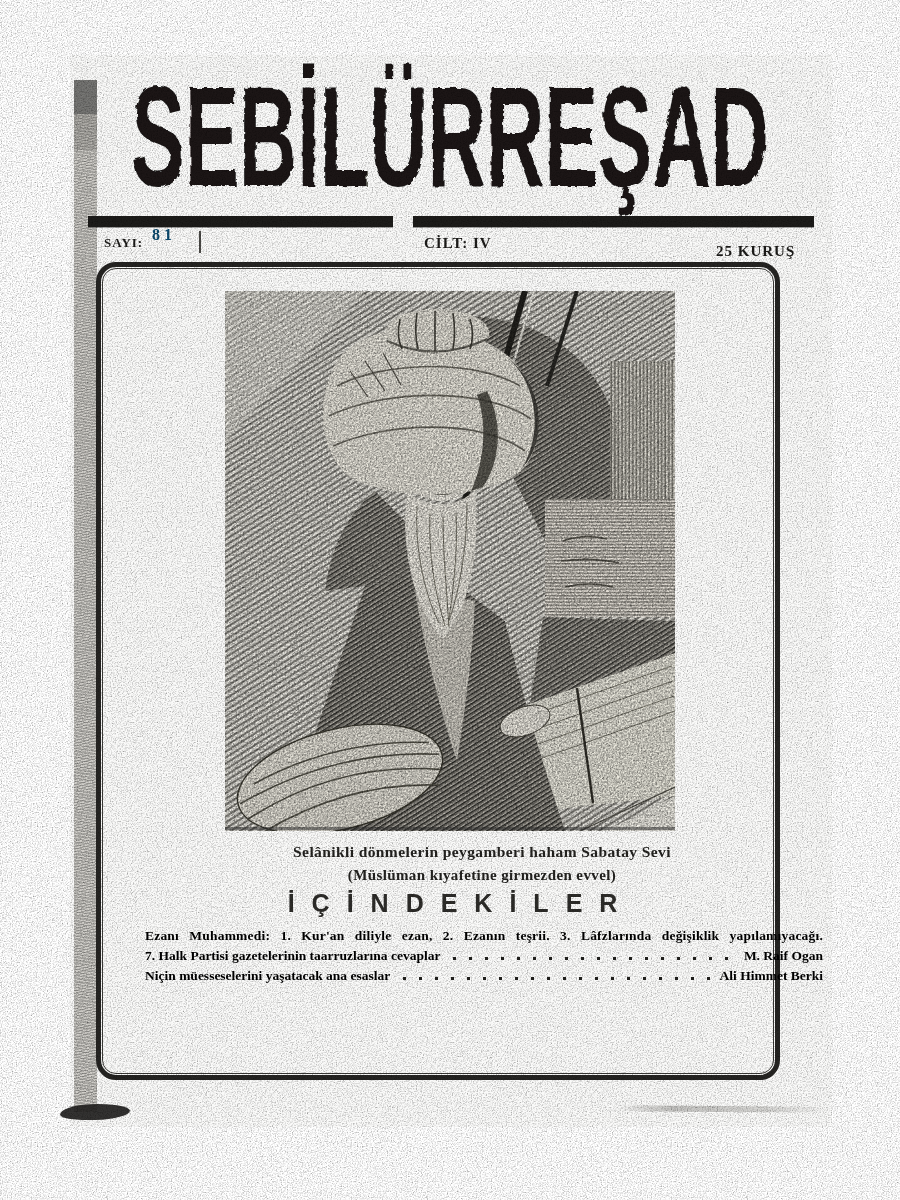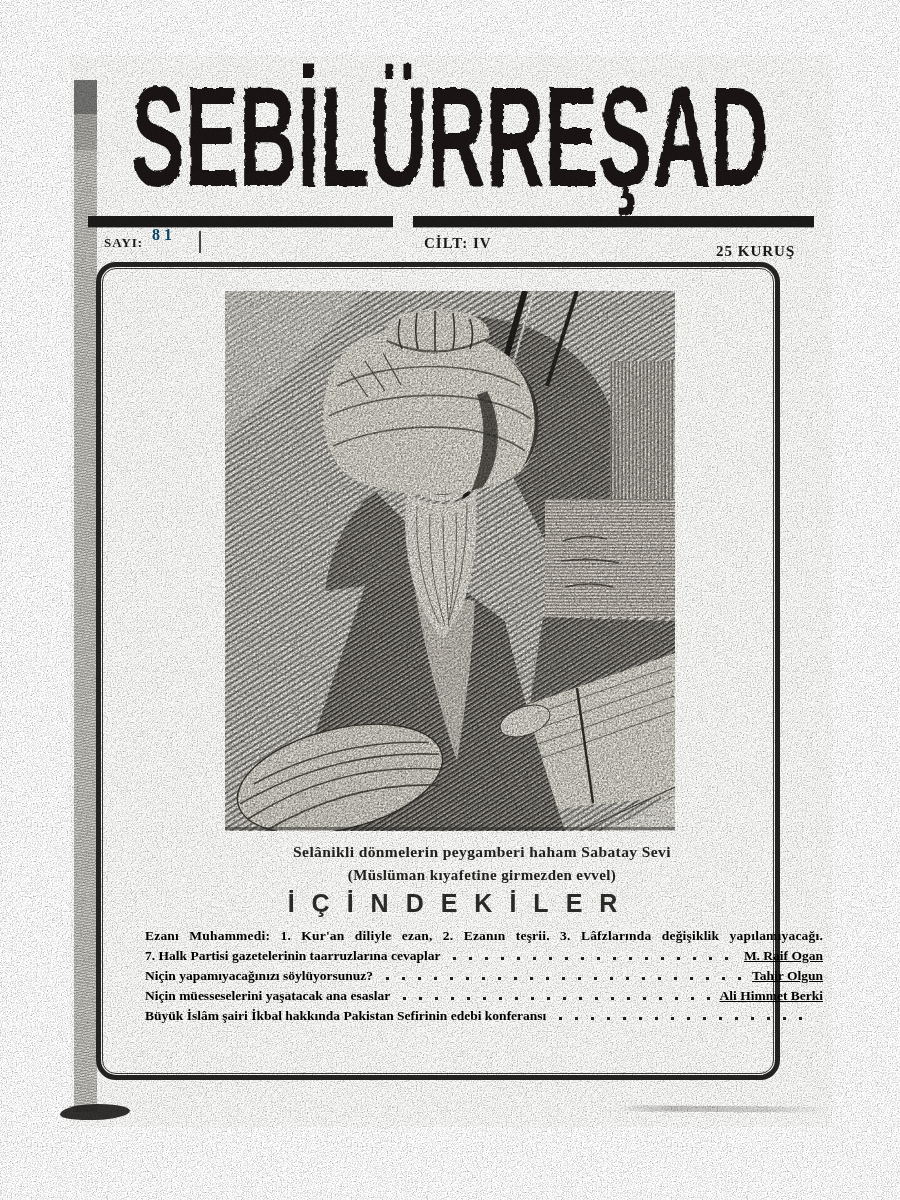--- a/index.html
+++ b/index.html
@@ -69,21 +69,21 @@
   
   .toc{left:112px;top:929px;width:678px;font-weight:bold;font-size:13.5px;color:#000000;margin-left:33px;}
   .toc-row{display:flex;align-items:baseline;line-height:14px;margin-bottom:6px;}
   .toc-row.justified{display:block;text-align:justify;text-align-last:justify;letter-spacing:.2px;}
   .toc-text{white-space:nowrap;}
   .toc-leader{
     flex:1 1 auto;align-self:flex-end;height:5px;margin:0 10px 2px 12px;
     background-image:radial-gradient(circle at 2.5px 2.5px, #23221f 1.5px, rgba(0,0,0,0) 1.9px);
     background-size:16px 5px;background-repeat:repeat-x;background-position:left bottom;
   }
-  .toc-author{white-space:nowrap;text-decoration:underline;}
+  .toc-author{white-space:nowrap;}
   .noise-overlay{left:0;top:0;pointer-events:none;}
 </style>
 </head>
 <body>
 
 <div class="abs paper-tone"></div>
 <div class="abs edge-band"></div>
 
 <div class="abs masthead">
   <svg width="650" height="158" viewBox="0 0 650 158" style="overflow:visible">
@@ -214,32 +214,23 @@
 <div class="abs toc">
   <div class="toc-row justified">
     <span class="toc-text-justified">Ezanı Muhammedi: 1. Kur'an diliyle ezan, 2. Ezanın teşrii. 3. Lâfzlarında değişiklik yapılamıyacağı.</span>
   </div>
   <div class="toc-row">
     <span class="toc-text">7. Halk Partisi gazetelerinin taarruzlarına cevaplar</span>
     <span class="toc-leader"></span>
     <span class="toc-author">M. Raif Ogan</span>
   </div>
   <div class="toc-row">
-    <span class="toc-text">Niçin yapamıyacağınızı söylüyorsunuz?</span>
-    <span class="toc-leader"></span>
-    <span class="toc-author">Tahir Olgun</span>
-  </div>
-  <div class="toc-row">
     <span class="toc-text">Niçin müesseselerini yaşatacak ana esaslar</span>
     <span class="toc-leader"></span>
     <span class="toc-author">Ali Himmet Berki</span>
-  </div>
-  <div class="toc-row">
-    <span class="toc-text">Büyük İslâm şairi İkbal hakkında Pakistan Sefirinin edebi konferansı</span>
-    <span class="toc-leader"></span>
   </div>
 </div>
 
 <div class="abs edge-smear"></div>
 <div class="abs smudge-right"></div>
 
 <svg class="abs noise-overlay" width="900" height="1200" viewBox="0 0 900 1200">
   <filter id="pgN">
     <feTurbulence type="fractalNoise" baseFrequency="0.8" numOctaves="2"></feTurbulence>
     <feColorMatrix type="matrix" values="0 0 0 0 0  0 0 0 0 0  0 0 0 0 0  0.85 0.85 0.85 0 -1.18"></feColorMatrix>

